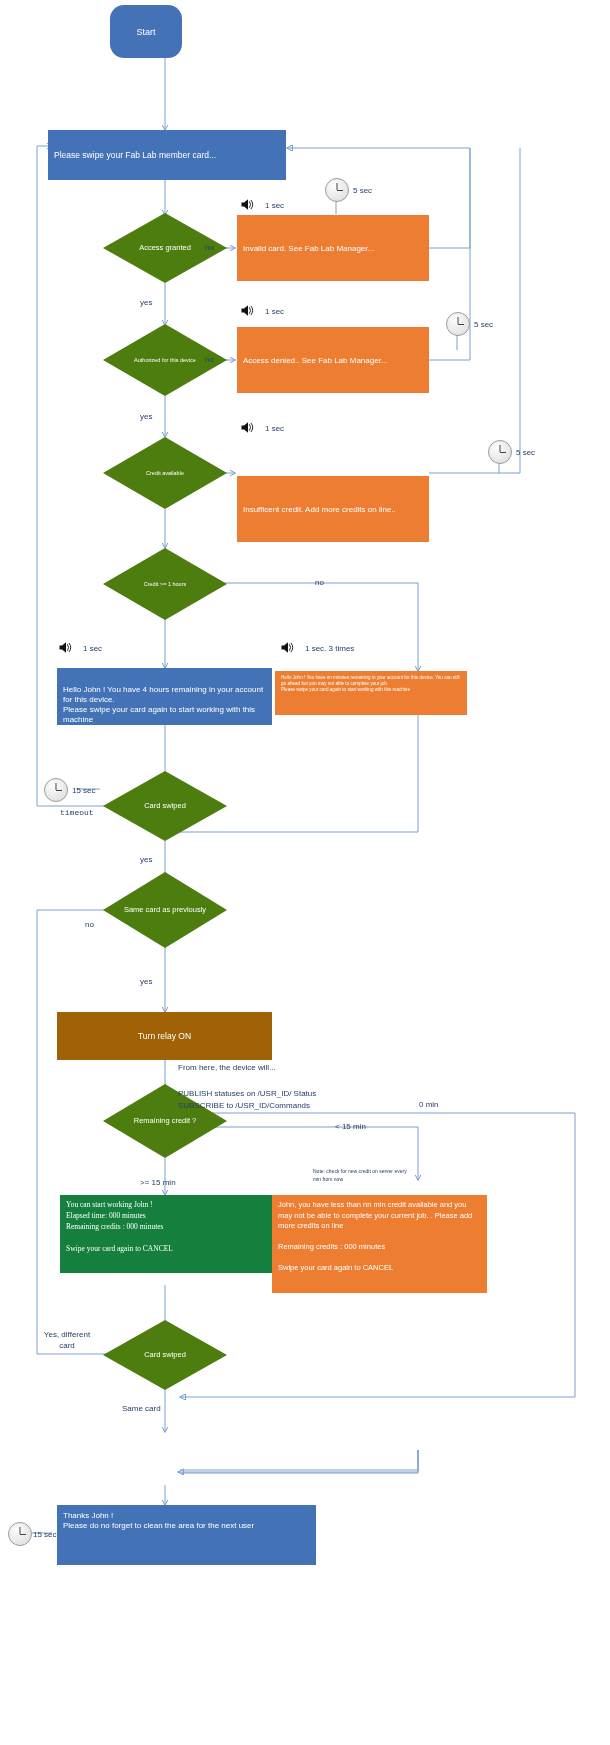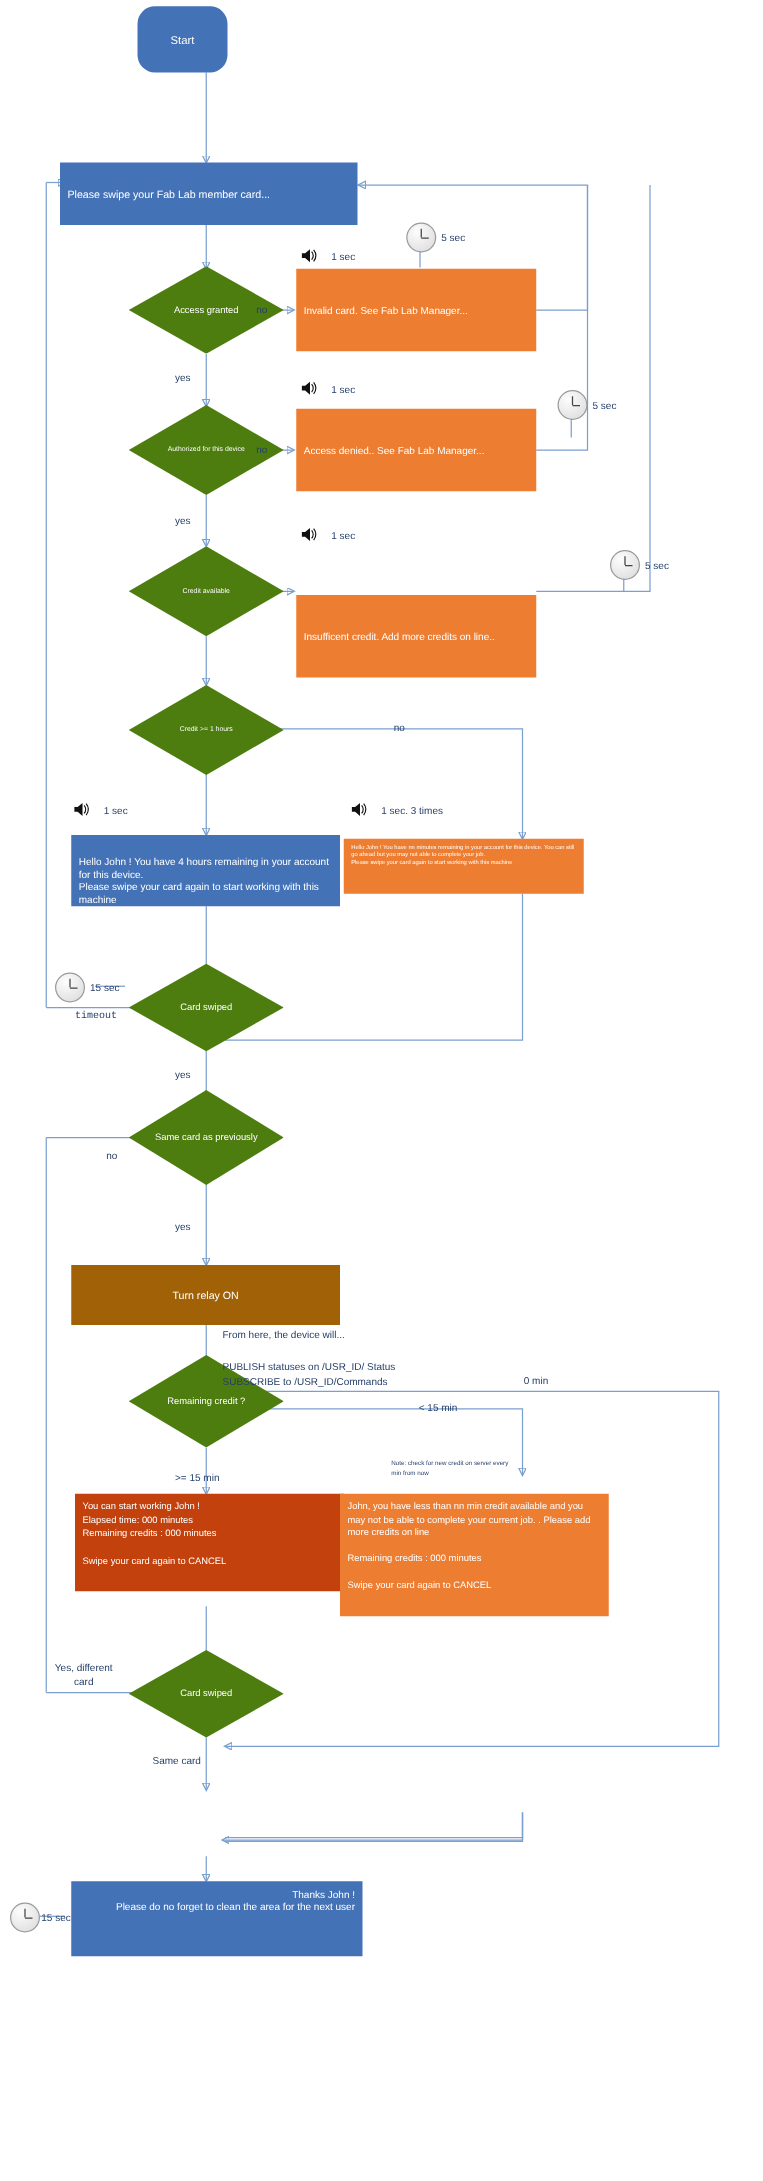--- a/index.html
+++ b/index.html
@@ -7,21 +7,21 @@
        font-family:"Liberation Sans","DejaVu Sans",sans-serif;}
   #canvas{position:absolute;left:0;top:0;width:610px;height:1745px;}
   .node{position:absolute;box-sizing:border-box;}
 
   
   .box{display:flex;align-items:center;color:#ffffff;}
   .box .inner{width:100%;padding:0 6px;box-sizing:border-box;white-space:pre-line;}
   .blue{background:#4472b6;}
   .blue-mid{background:#a16207;}
   .orange{background:#ed7d31;}
-  .green{background:#c2410c;}
+  .green{background:#15803d;font-family:Liberation Serif, serif;}
 
   
   .diamond{background:#4d7c0f;
            clip-path:polygon(50% 0%,100% 50%,50% 100%,0% 50%);
            display:flex;align-items:center;justify-content:center;
            color:#ffffff;text-align:center;line-height:1.15;}
 
   
   .terminator{background:#4472b6;border-radius:14px;color:#fff;
               display:flex;align-items:center;justify-content:center;font-size:9px;}
@@ -210,21 +210,21 @@
 Remaining credits : 000 minutes
 
 Swipe your card again to CANCEL</div>
   </div>
 
   <div class="node diamond" style="left:103px;top:1320px;width:124px;height:70px;font-size:7.5px;">
     <span>Card swiped</span>
   </div>
 
 
-  <div class="node box blue" style="left:57px;top:1505px;width:233px;height:60px;font-size:8px;align-items:flex-start;padding-top:6px;text-align:right;">
+  <div class="node box blue" style="left:57px;top:1505px;width:259px;height:60px;font-size:8px;align-items:flex-start;padding-top:6px;">
     <div class="inner" style="line-height:1.3;">Thanks John !
 Please do no forget to clean the area for the next user</div>
   </div>
 
   <div class="lbl" style="left:205px;top:243px;">no</div>
   <div class="lbl" style="left:140px;top:298px;">yes</div>
   <div class="lbl" style="left:205px;top:355px;">no</div>
   <div class="lbl" style="left:140px;top:412px;">yes</div>
   <div class="lbl" style="left:315px;top:578px;">no</div>
   <div class="lbl" style="left:60px;top:808px;font-family:Liberation Mono, monospace;">timeout</div>

